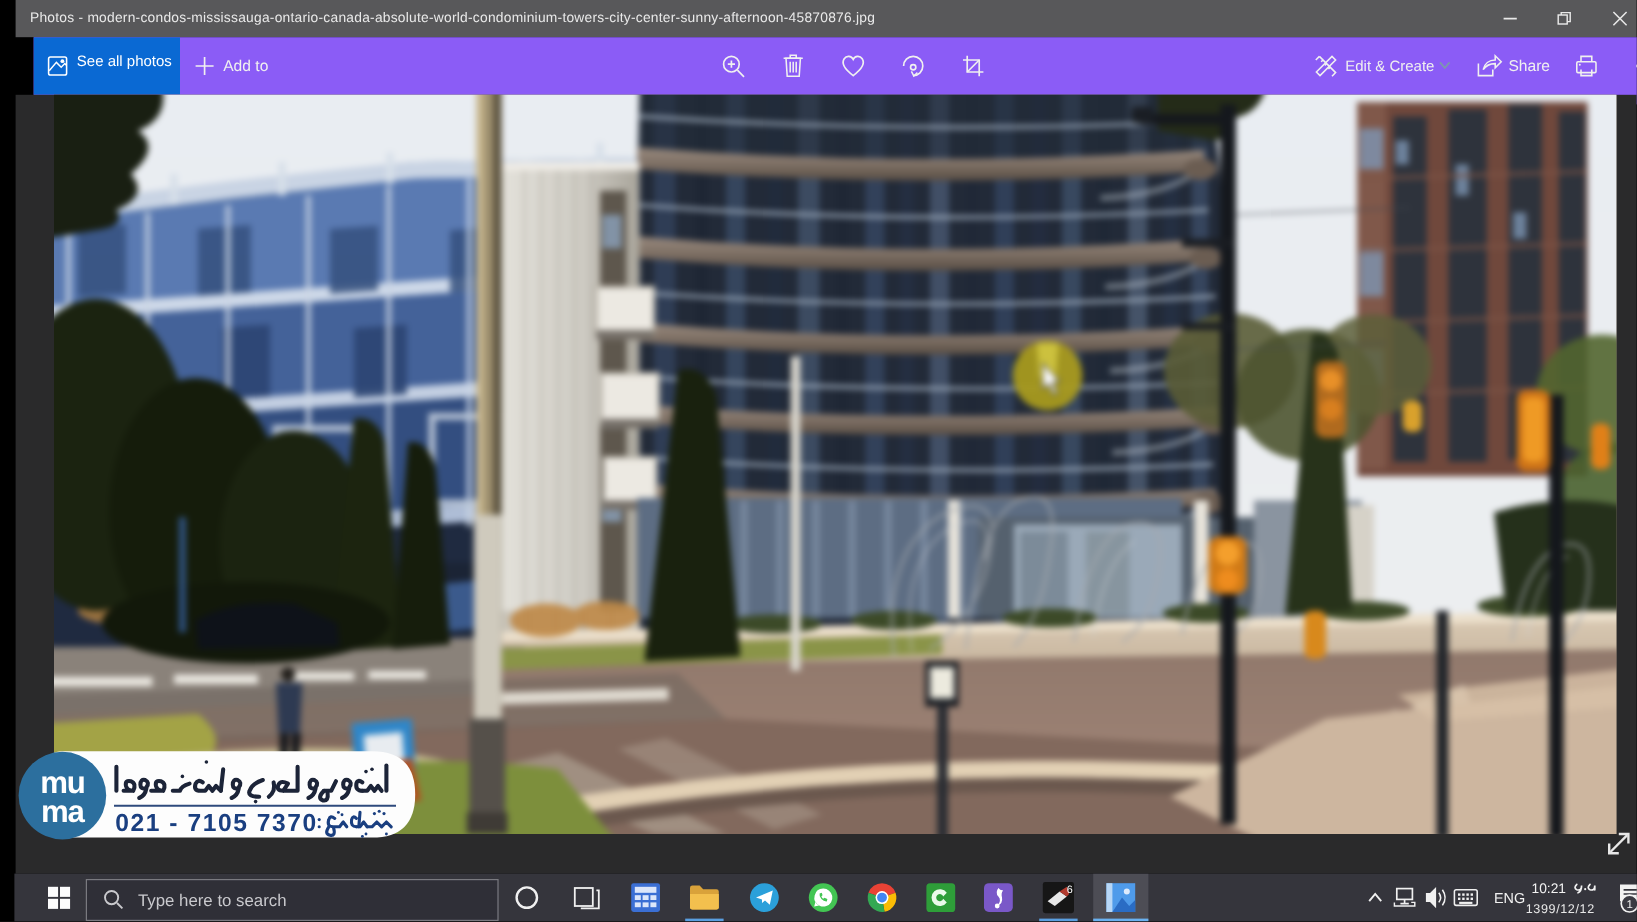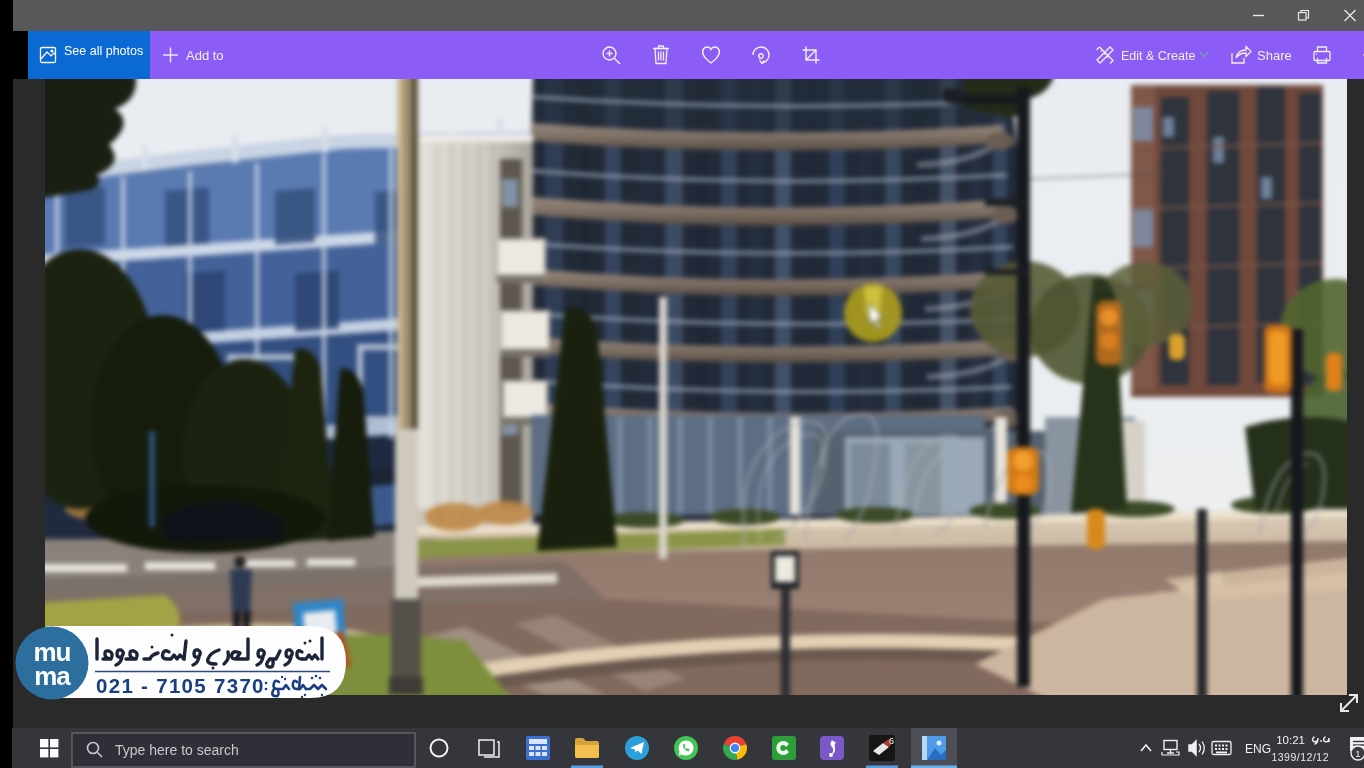--- a/index.html
+++ b/index.html
@@ -8,20 +8,21 @@
 #caption{position:absolute;right:0;top:0;height:31px}
 #toolbar{position:absolute;left:28px;top:31px;width:1351px;height:56px;background:#8b5cf6}
 #content{position:absolute;left:13px;top:79px;width:1351px;height:649px;background:#2a2a2b}
 #photo{position:absolute;left:32px;top:0;width:1302px;height:616px;overflow:hidden;background:#9a8b7c}
 #photo .blurwrap{position:absolute;left:-8px;top:-8px;width:1318px;height:632px;filter:blur(2.5px)}
 #wm{position:absolute;left:0px;top:619px;width:370px;height:90px}
 #taskbar{position:absolute;left:12px;top:728px;width:1364px;height:40px;background:#35353c}
 </style></head><body>
 <div id="stage">
   <div id="titlebar">
+      <span class="t">Photos - modern-condos-mississauga-ontario-canada-absolute-world-condominium-towers-city-center-sunny-afternoon-45870876.jpg</span>
     <svg id="caption" width="120" height="31" viewBox="0 0 120 31" style="position:absolute;right:0;top:0" xmlns="http://www.w3.org/2000/svg">
       <line x1="9" y1="15.5" x2="20" y2="15.5" stroke="#e9e9e9" stroke-width="1.4"></line>
       <g stroke="#e9e9e9" stroke-width="1.2" fill="none">
         <rect x="54.5" y="12.5" width="7.5" height="7.5"></rect>
         <path d="M57 12.5 L57 10.5 L64.5 10.5 L64.5 18 L62 18"></path>
       </g>
       <g stroke="#e9e9e9" stroke-width="1.3">
         <line x1="100.5" y1="10" x2="111.5" y2="21"></line>
           <line x1="111.5" y1="10" x2="100.5" y2="21"></line>
       </g>

